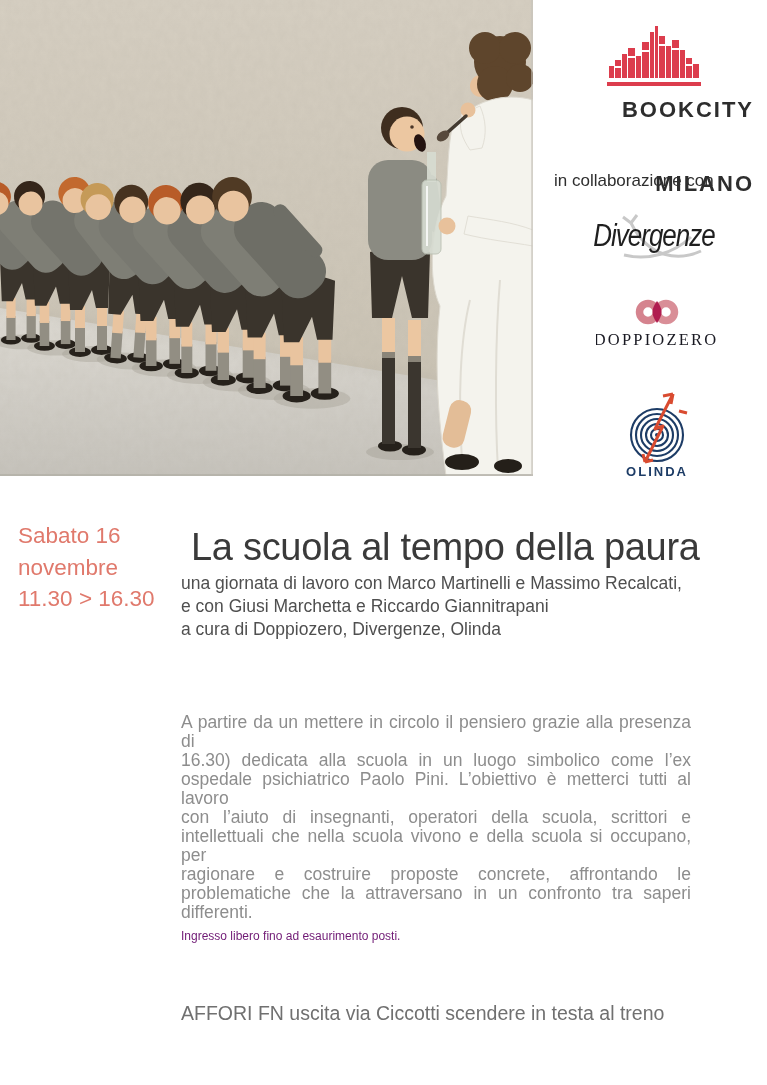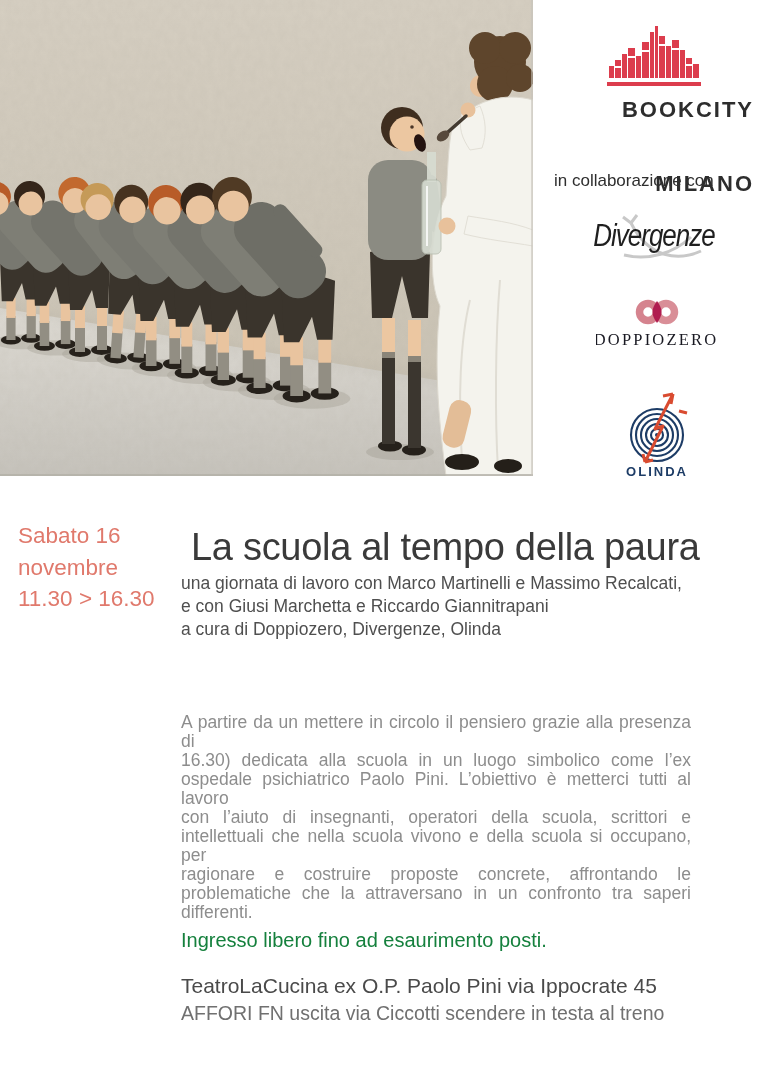--- a/index.html
+++ b/index.html
@@ -28,21 +28,21 @@
   .date-block{position:absolute;left:18px;top:520px;width:162px;color:#e0796c;
               font-size:22.5px;font-weight:500;line-height:31.5px;}
   .title{position:absolute;left:181px;top:515px;width:560px;font-size:38px;font-weight:400;
          color:#3a3a3a;letter-spacing:-0.3px;line-height:44px;}
   .subtitle{position:absolute;left:181px;top:572px;width:520px;font-size:17.5px;
             color:#4f4f4f;line-height:23.2px;}
   .body-para{position:absolute;left:181px;top:681px;width:510px;font-size:17.5px;
              color:#8d8d8d;line-height:19px;margin-top:32px;}
   .body-para .line{text-align:justify;text-align-last:justify;}
   .body-para .line:last-of-type{text-align-last:left;}
-  .admission{position:absolute;left:181px;top:929px;width:510px;font-size:20px;color:#15803d;}
+  .admission{position:absolute;left:181px;top:929px;width:510px;font-size:12px;color:#701a75;}
   .venue{position:absolute;left:181px;top:974px;width:560px;font-size:21px;color:#4a4a4a;}
   .transit{position:absolute;left:181px;top:1002px;width:560px;font-size:19.5px;color:#707070;}
 </style>
 </head>
 <body>
 
 <div class="poster">
 
   <svg class="photo" viewBox="0 0 533 476" xmlns="http://www.w3.org/2000/svg">
     <defs>
@@ -239,16 +239,15 @@
       <div class="line">16.30) dedicata alla scuola in un luogo simbolico come l’ex</div>
       <div class="line">ospedale psichiatrico Paolo Pini. L’obiettivo è metterci tutti al lavoro</div>
       <div class="line">con l’aiuto di insegnanti, operatori della scuola, scrittori e</div>
       <div class="line">intellettuali che nella scuola vivono e della scuola si occupano, per</div>
       <div class="line">ragionare e costruire proposte concrete, affrontando le</div>
       <div class="line">problematiche che la attraversano in un confronto tra saperi</div>
       <div class="line">differenti.</div>
     </div>
 
   <div class="admission">Ingresso libero fino ad esaurimento posti.</div>
-  <div class="venue">TeatroLaCucina ex O.P. Paolo Pini via Ippocrate 45</div>
   <div class="transit">AFFORI FN uscita via Ciccotti scendere in testa al treno</div>
 
 </div>
 
 </body></html>

